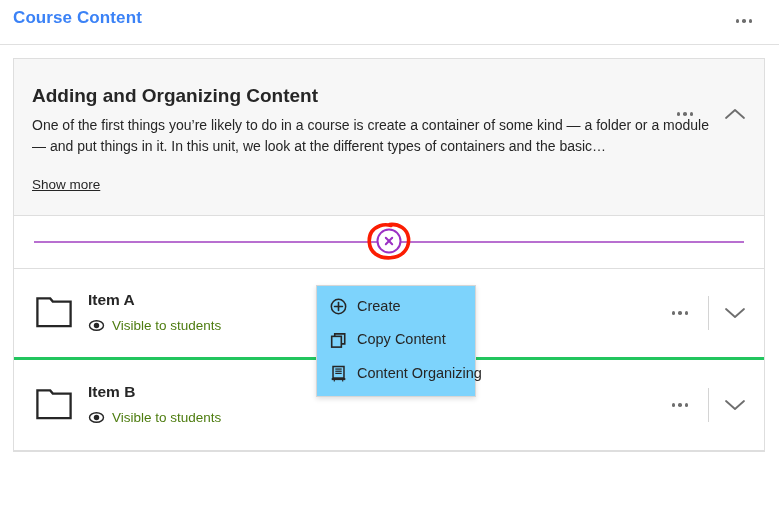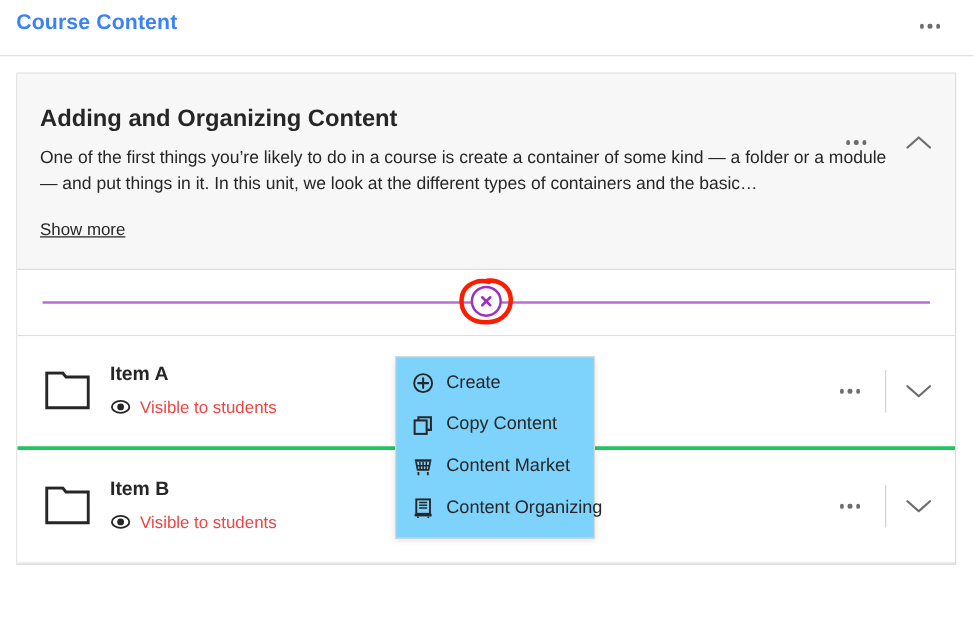--- a/index.html
+++ b/index.html
@@ -195,21 +195,21 @@
     font-size: 15.5px;
     font-weight: bold;
     color: #262626;
     margin-bottom: 8px;
   }
   .item-visibility {
     display: flex;
     align-items: center;
     gap: 7px;
     font-size: 13.5px;
-    color: #ef4444;
+    color: #4d7c0f;
   }
   .item-controls {
     position: absolute;
     right: 18px;
     top: 50%;
     transform: translateY(-50%);
     display: flex;
     align-items: center;
   }
   .item-controls .divider {
@@ -391,35 +391,20 @@
       <svg width="17" height="17" viewBox="0 0 18 18">
         <rect x="1.8" y="4.6" width="10.2" height="11.4" fill="none" stroke="#262626" stroke-width="1.7"></rect>
         <polyline points="5,4.6 5,2 15.6,2 15.6,12.6 12,12.6" fill="none" stroke="#262626" stroke-width="1.7" stroke-linejoin="miter"></polyline>
       </svg>
     </span>
     <span>Copy Content</span>
   </div>
 
 
 
-  <div class="menu-item">
-    <span class="menu-icon">
-      <svg width="17" height="17" viewBox="0 0 18 18">
-        <rect x="2" y="2.6" width="14" height="2" fill="#262626"></rect>
-        <path d="M3 4.6 L4.4 11.6 L13.6 11.6 L15 4.6" fill="none" stroke="#262626" stroke-width="1.5"></path>
-        <line x1="6.2" y1="4.6" x2="6.6" y2="11.6" stroke="#262626" stroke-width="1.3"></line>
-        <line x1="9" y1="4.6" x2="9" y2="11.6" stroke="#262626" stroke-width="1.3"></line>
-        <line x1="11.8" y1="4.6" x2="11.4" y2="11.6" stroke="#262626" stroke-width="1.3"></line>
-        <line x1="4" y1="8" x2="14" y2="8" stroke="#262626" stroke-width="1.2"></line>
-        <line x1="5" y1="13.4" x2="5" y2="16" stroke="#262626" stroke-width="1.5"></line>
-        <line x1="13" y1="13.4" x2="13" y2="16" stroke="#262626" stroke-width="1.5"></line>
-      </svg>
-    </span>
-    <span>Content Market</span>
-  </div>
 
   <div class="menu-item">
     <span class="menu-icon">
       <svg width="17" height="17" viewBox="0 0 18 18">
         <rect x="3.2" y="1.6" width="11.6" height="12.2" fill="none" stroke="#262626" stroke-width="1.6"></rect>
         <line x1="5.6" y1="4.3" x2="12.4" y2="4.3" stroke="#262626" stroke-width="1.3"></line>
         <line x1="5.6" y1="6.6" x2="12.4" y2="6.6" stroke="#262626" stroke-width="1.3"></line>
         <line x1="5.6" y1="8.9" x2="12.4" y2="8.9" stroke="#262626" stroke-width="1.3"></line>
         <rect x="1.8" y="13.8" width="14.4" height="2.2" fill="#262626"></rect>
         <line x1="4.6" y1="16" x2="4.6" y2="17.4" stroke="#262626" stroke-width="1.4"></line>

